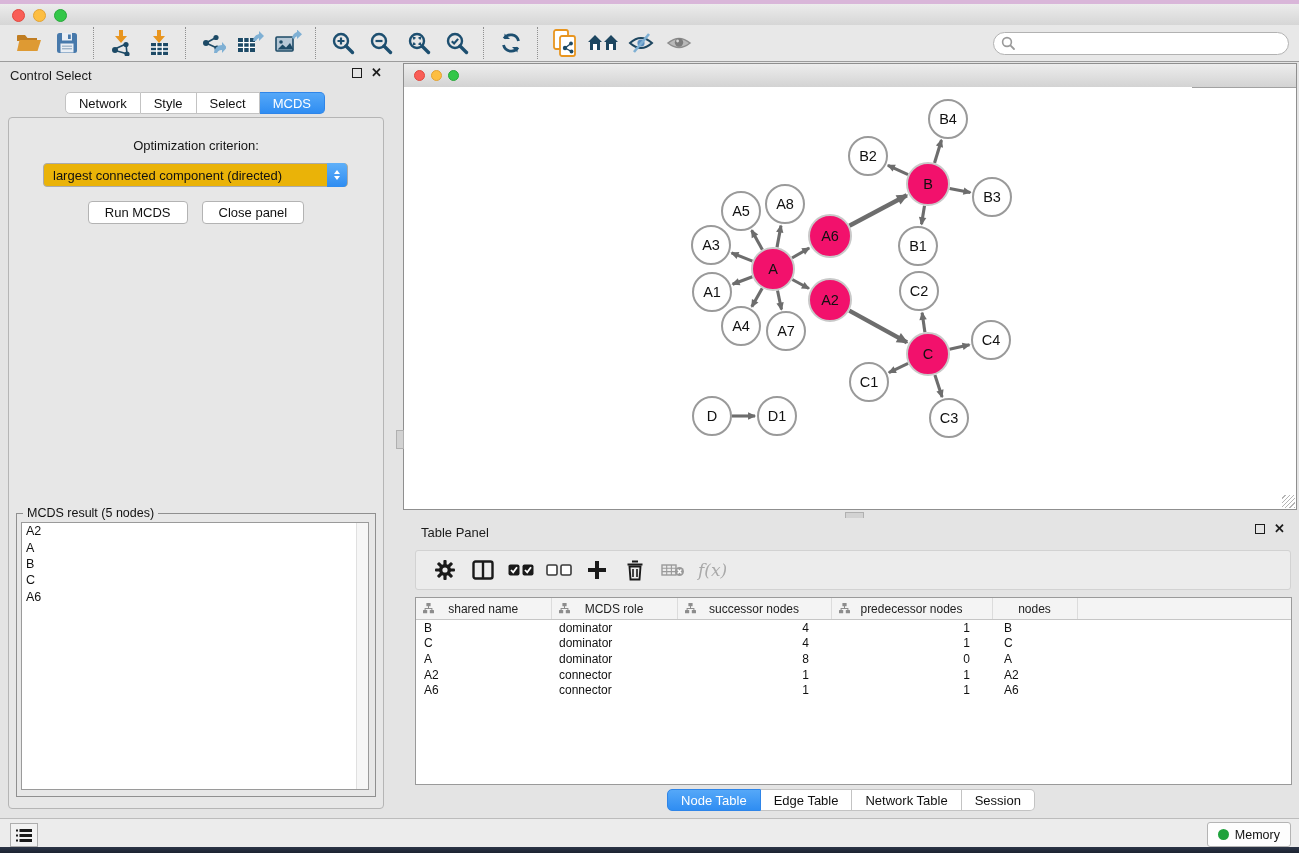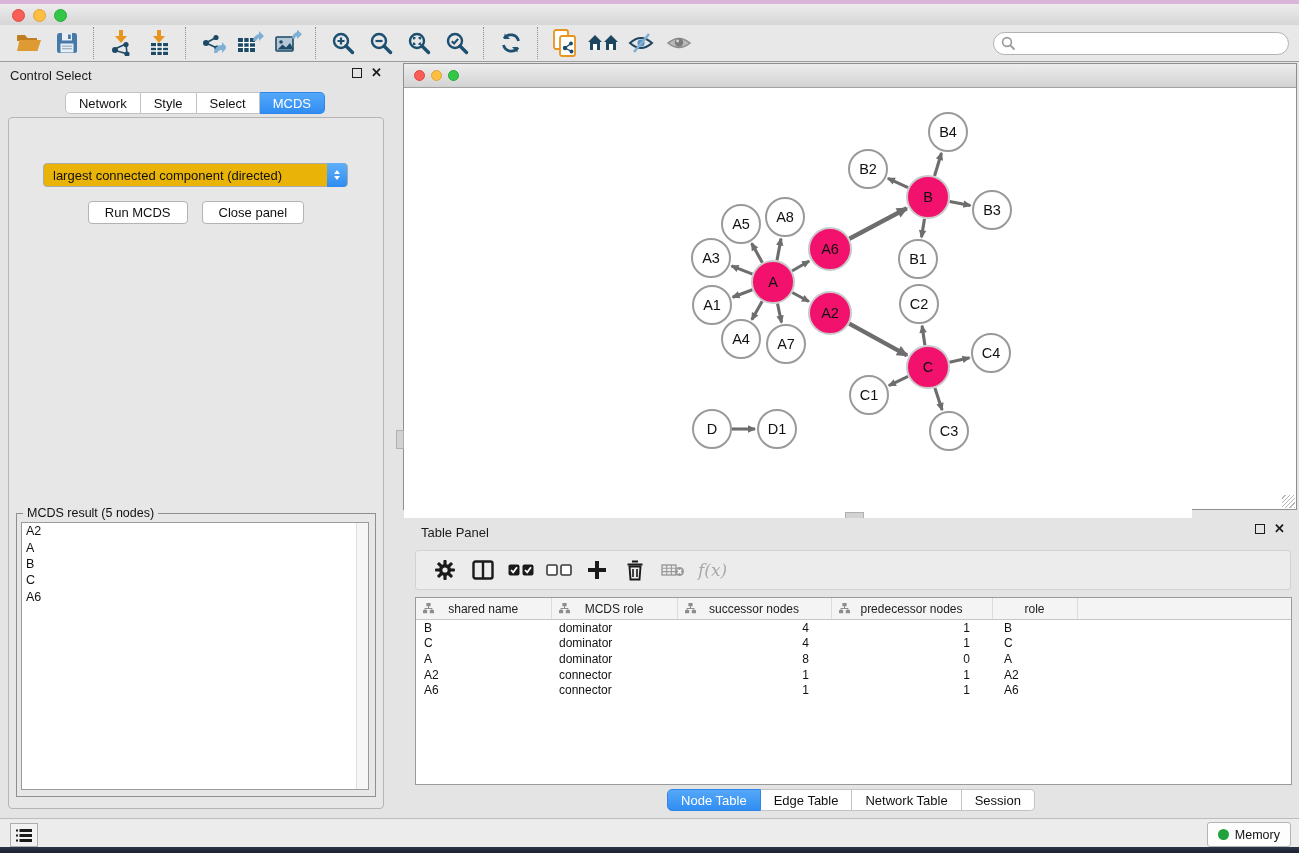--- a/index.html
+++ b/index.html
@@ -64,21 +64,21 @@
   .result-item{font-size:12.5px;color:#111;padding:1.2px 0 1.2px 4px;line-height:14px;}
   .result-scroll{position:absolute;right:0;top:0;width:11px;height:100%;background:#f6f6f6;border-left:1px solid #e0e0e0;}
   
   .net-window{position:absolute;left:403px;top:63px;width:894px;height:447px;background:#fff;
        border:1px solid #8f8f8f;box-sizing:border-box;}
   .net-titlebar{position:absolute;left:0;top:0;width:100%;height:24px;
        background:linear-gradient(#ededed,#d3d3d3);border-bottom:1px solid #a2a2a2;box-sizing:border-box;}
   .net-titlebar .traffic{left:10px;top:6px;gap:6px;}
   .net-titlebar .light{width:11px;height:11px;}
   .net-titlebar .title{position:absolute;left:0;right:0;top:4px;text-align:center;font-size:13px;color:#333;}
-  .net-canvas{position:absolute;left:0;top:36px;width:788px;height:421px;background:#fff;overflow:hidden;}
+  .net-canvas{position:absolute;left:0;top:23px;width:788px;height:421px;background:#fff;overflow:hidden;}
   .resize-grip{position:absolute;right:1px;bottom:1px;width:13px;height:13px;
        background:repeating-linear-gradient(135deg,transparent,transparent 2px,#b5b5b5 2px,#b5b5b5 3px);}
   .split-handle-v{position:absolute;left:396px;top:430px;width:6px;height:17px;background:#d2d2d2;border:1px solid #b0b0b0;}
   .split-handle-h{position:absolute;left:845px;top:512px;width:17px;height:6px;background:#d2d2d2;border:1px solid #b0b0b0;}
   
   .table-panel{position:absolute;left:403px;top:518px;width:896px;height:300px;background:#e4e4e4;}
   .tp-header{position:relative;height:26px;}
   .tp-header .ph-title{position:absolute;left:18px;top:7px;font-size:13px;color:#1c1c1c;}
   .tp-toolbar{position:absolute;left:12px;top:32px;width:876px;height:40px;background:#ececec;
        border:1px solid #d2d2d2;border-radius:3px;display:flex;align-items:center;padding-left:14px;box-sizing:border-box;}
@@ -282,20 +282,21 @@
     </div>
     <div class="cp-tabs">
       <div class="seg" id="cp-tabs">
           <button class="seg-btn">Network</button>
           <button class="seg-btn">Style</button>
           <button class="seg-btn">Select</button>
           <button class="seg-btn active">MCDS</button>
         </div>
     </div>
     <div class="cp-body">
+      <div class="opt-label">Optimization criterion:</div>
       <div class="criterion">
         <span class="crit-text">largest connected component (directed)</span>
         <span class="crit-stepper">
           <span class="chev up"></span>
             <span class="chev down"></span>
         </span>
       </div>
       <div class="cp-buttons">
         <button class="push-btn">Run MCDS</button>
         <button class="push-btn">Close panel</button>
@@ -499,21 +500,21 @@
                   </g>
                 </svg><span>successor nodes</span></th>
               <th><svg class="col-icon" width="11" height="11" viewBox="0 0 11 11">
                   <g fill="#8d8d8d">
                     <rect x="3.4" y="0" width="4.2" height="3.2" rx="0.5"></rect>
                     <rect x="0" y="7" width="4.2" height="3.2" rx="0.5"></rect>
                     <rect x="6.8" y="7" width="4.2" height="3.2" rx="0.5"></rect>
                     <path d="M5 3 h1 v2 h-1z M1.6 5 h7.8 v1 H1.6z M1.6 5.5 h1 v2 h-1z M8.4 5.5 h1 v2 h-1z"></path>
                   </g>
                 </svg><span>predecessor nodes</span></th>
-              <th><span>role</span></th>
+              <th><span>nodes</span></th>
               <th style="border-right: none;"></th>
             </tr>
           </thead>
           <tbody>
             <tr>
               <td>B</td>
               <td>dominator</td>
               <td>4</td>
               <td>1</td>
               <td>B</td>

